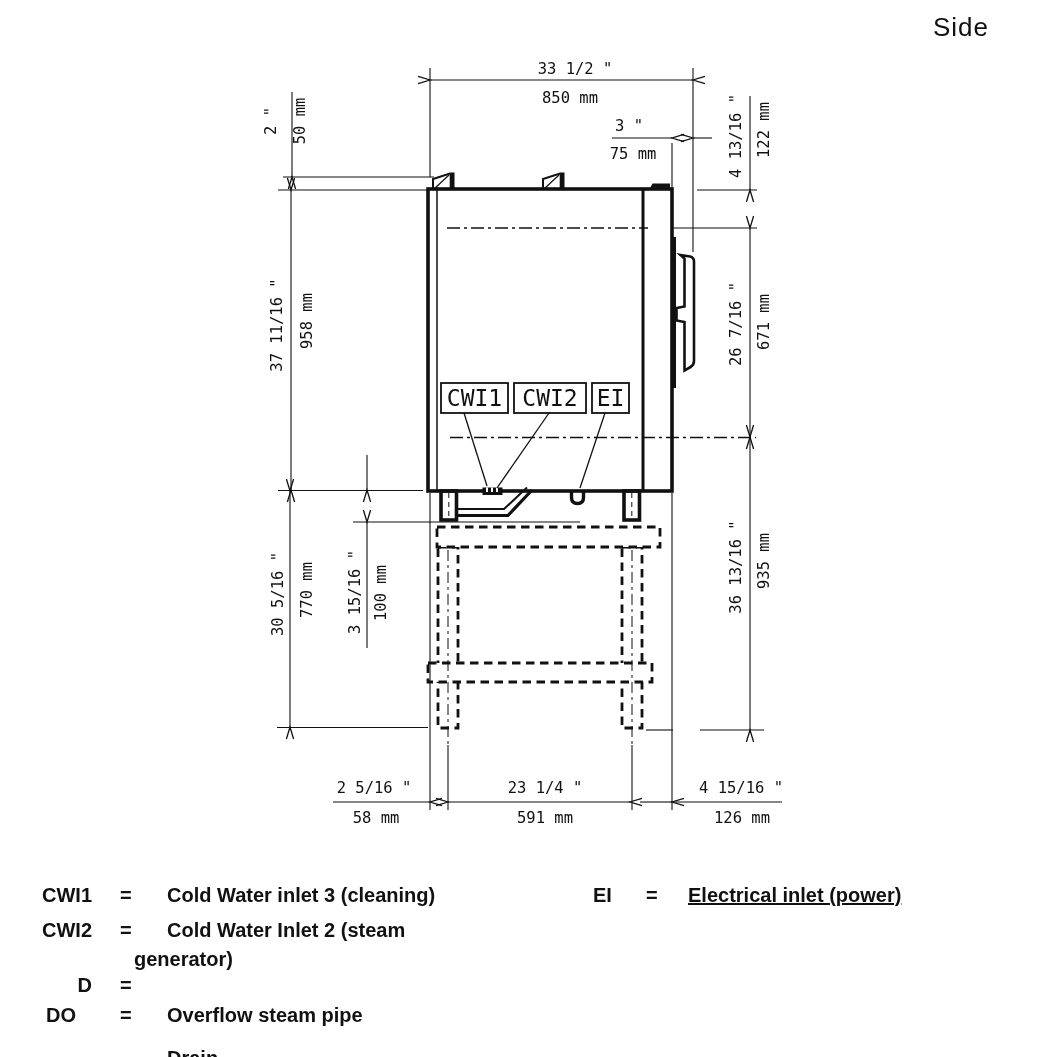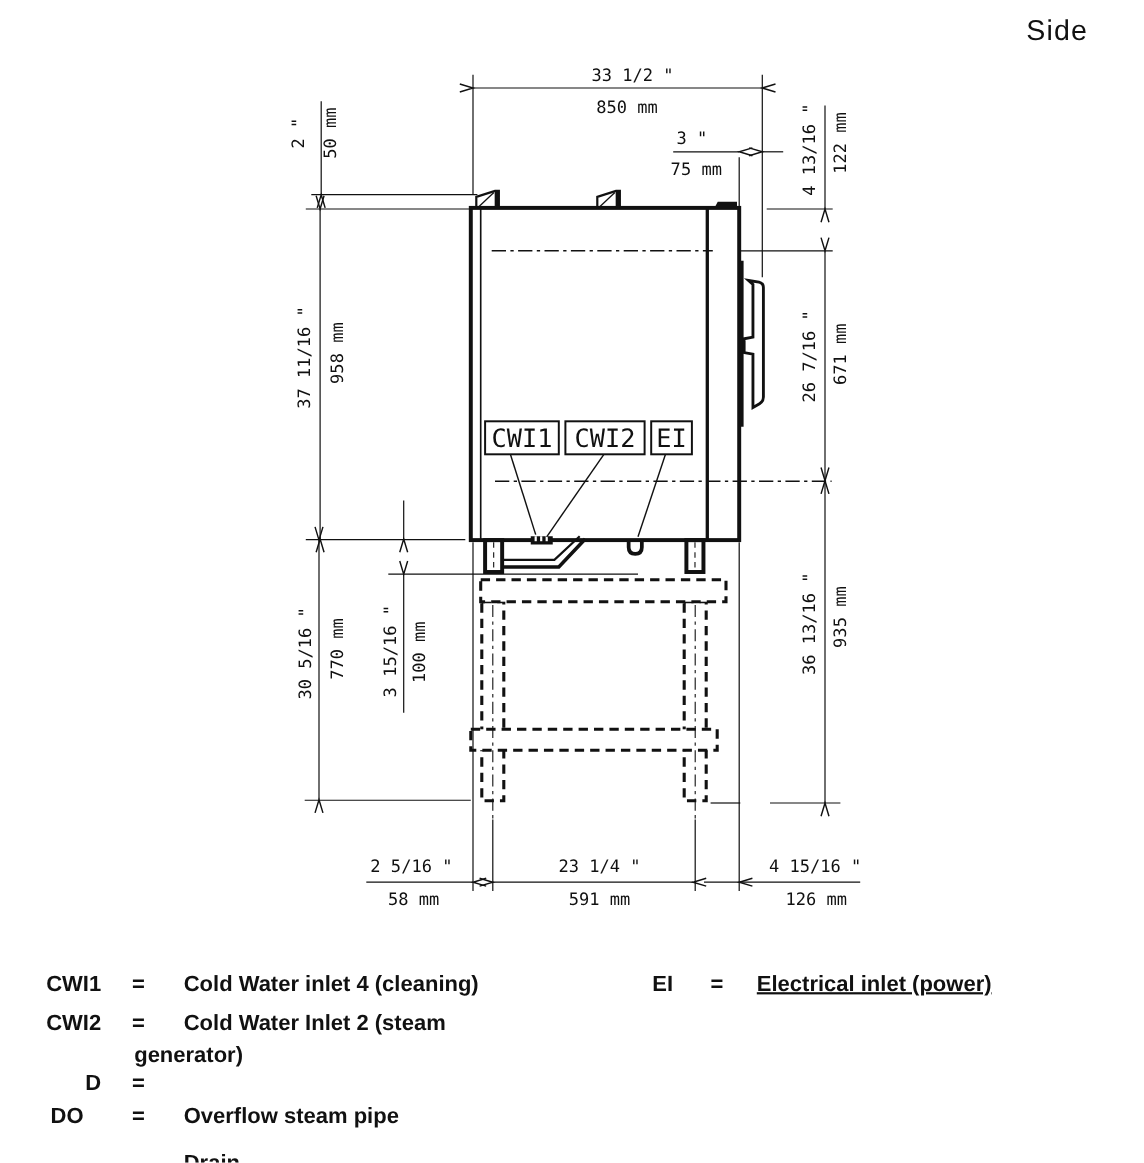--- a/index.html
+++ b/index.html
@@ -167,26 +167,26 @@
       <text class="lbltxt" x="550" y="406" text-anchor="middle">CWI2</text>
       <text class="lbltxt" x="610.5" y="406" text-anchor="middle">EI</text>
     </g>
   </svg>
 
   <div class="title">Side</div>
 
   <div>
     <div class="leg term" style="left:30px;top:884px;">CWI1</div>
     <div class="leg" style="left:120px;top:884px;">=</div>
-    <div class="leg" style="left:167px;top:884px;">Cold Water inlet 4 (cleaning)</div>
+    <div class="leg" style="left:167px;top:884px;">Cold Water inlet 3 (cleaning)</div>
 
     <div class="leg term" style="left:30px;top:919px;">CWI2</div>
     <div class="leg" style="left:120px;top:919px;">=</div>
     <div class="leg" style="left:167px;top:919px;text-align:center;">Cold Water Inlet 2 (steam</div>
-    <div class="leg" style="left:122px;top:948px;text-align:right;">generator)</div>
+    <div class="leg" style="left:134px;top:948px;text-align:right;">generator)</div>
 
     <div class="leg term" style="left:30px;top:974px;">D</div>
     <div class="leg" style="left:120px;top:974px;">=</div>
     <div class="leg" style="left:167px;top:1028px;margin-top:19px;">Drain</div>
 
     <div class="leg term" style="left:14px;top:1004px;">DO</div>
     <div class="leg" style="left:120px;top:1004px;">=</div>
     <div class="leg" style="left:167px;top:1004px;">Overflow steam pipe</div>
 
     <div class="leg" style="left:593px;top:884px;">EI</div>

